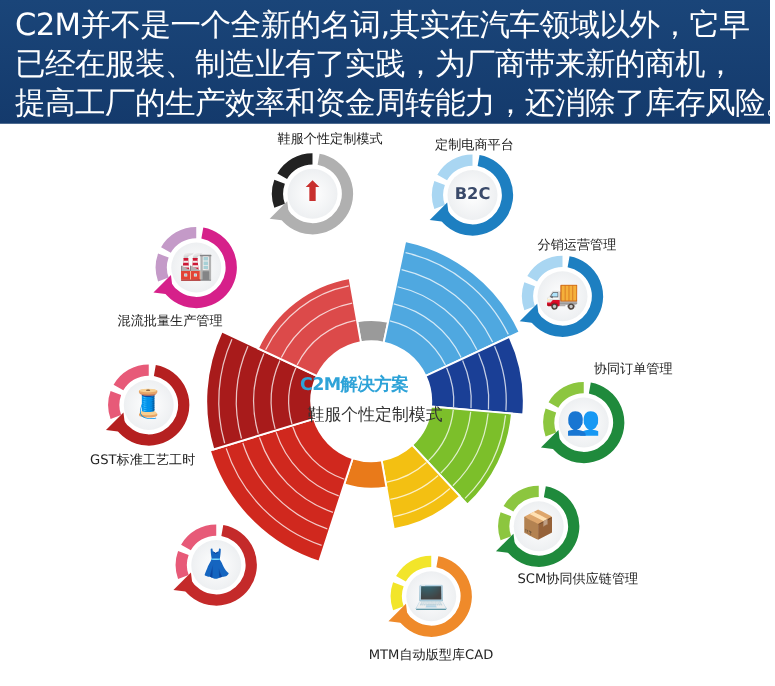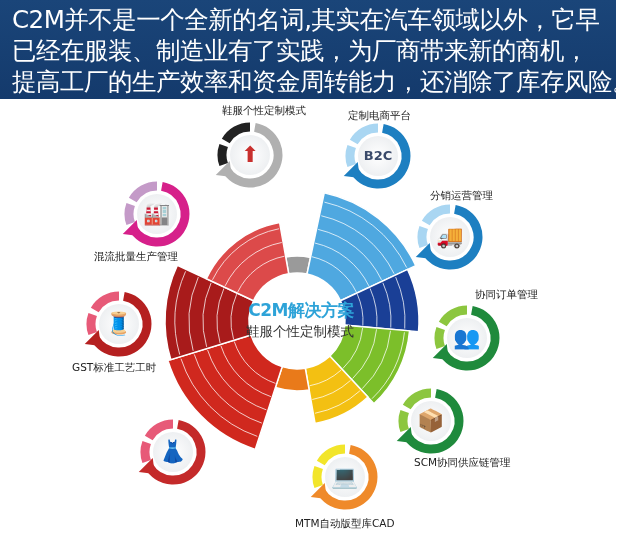--- a/index.html
+++ b/index.html
@@ -14,22 +14,22 @@
     background: linear-gradient(180deg, #1a4579 0%, #143a6c 100%);
     box-sizing: border-box; padding: 4px 0 0 12px;
   }
   .header .line {
     color: #ffffff; font-size: 24.5px; line-height: 31px; white-space: nowrap;
     letter-spacing: -0.5px;
   }
   .diagram { position: absolute; left: 0; top: 99px; width: 620px; height: 450px; }
   .diagram svg { position: absolute; left: 0; top: 0; }
   .center-title {
-    position: absolute; left: 240px; top: 200px; width: 114px; text-align: right;
-    color: #2ea3d8; font-size: 17px; font-weight: bold; letter-spacing: -0.5px;
+    position: absolute; left: 240px; top: 200px; width: 114px; text-align: left;
+    color: #2ea3d8; font-size: 14px; font-weight: bold; letter-spacing: -0.5px;
   }
   .center-sub {
     position: absolute; left: 240px; top: 224px; width: 114px; text-align: right;
     color: #333333; font-size: 13.5px;
   }
   .mod-label {
     position: absolute; font-size: 10.5px; color: #222; white-space: nowrap;
   }
   .module { position: absolute; width: 70px; height: 70px; }
   .module svg { position: absolute; left: 0; top: 0; }

